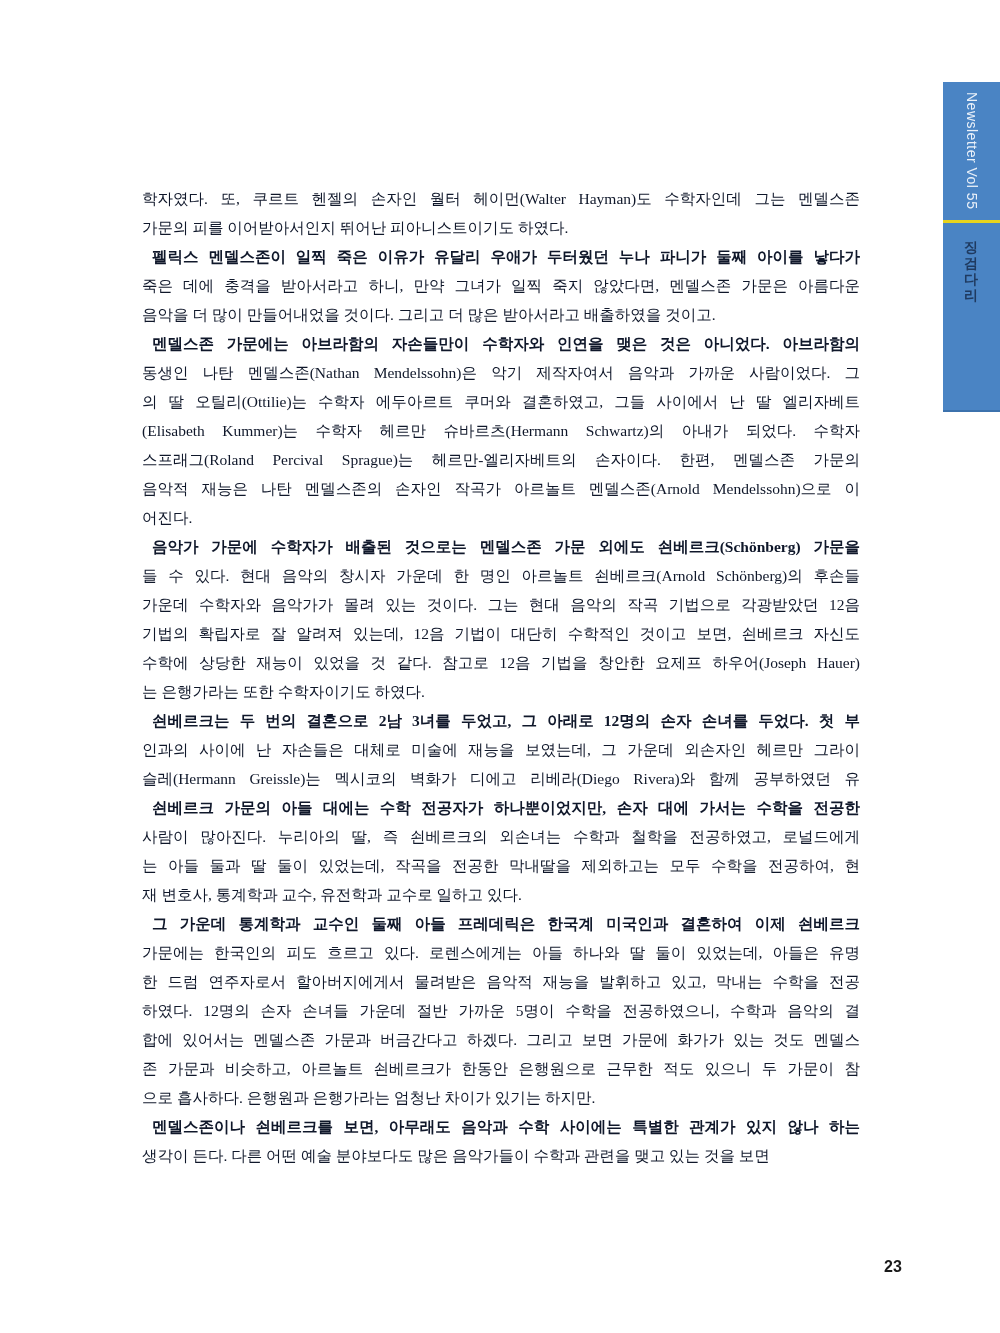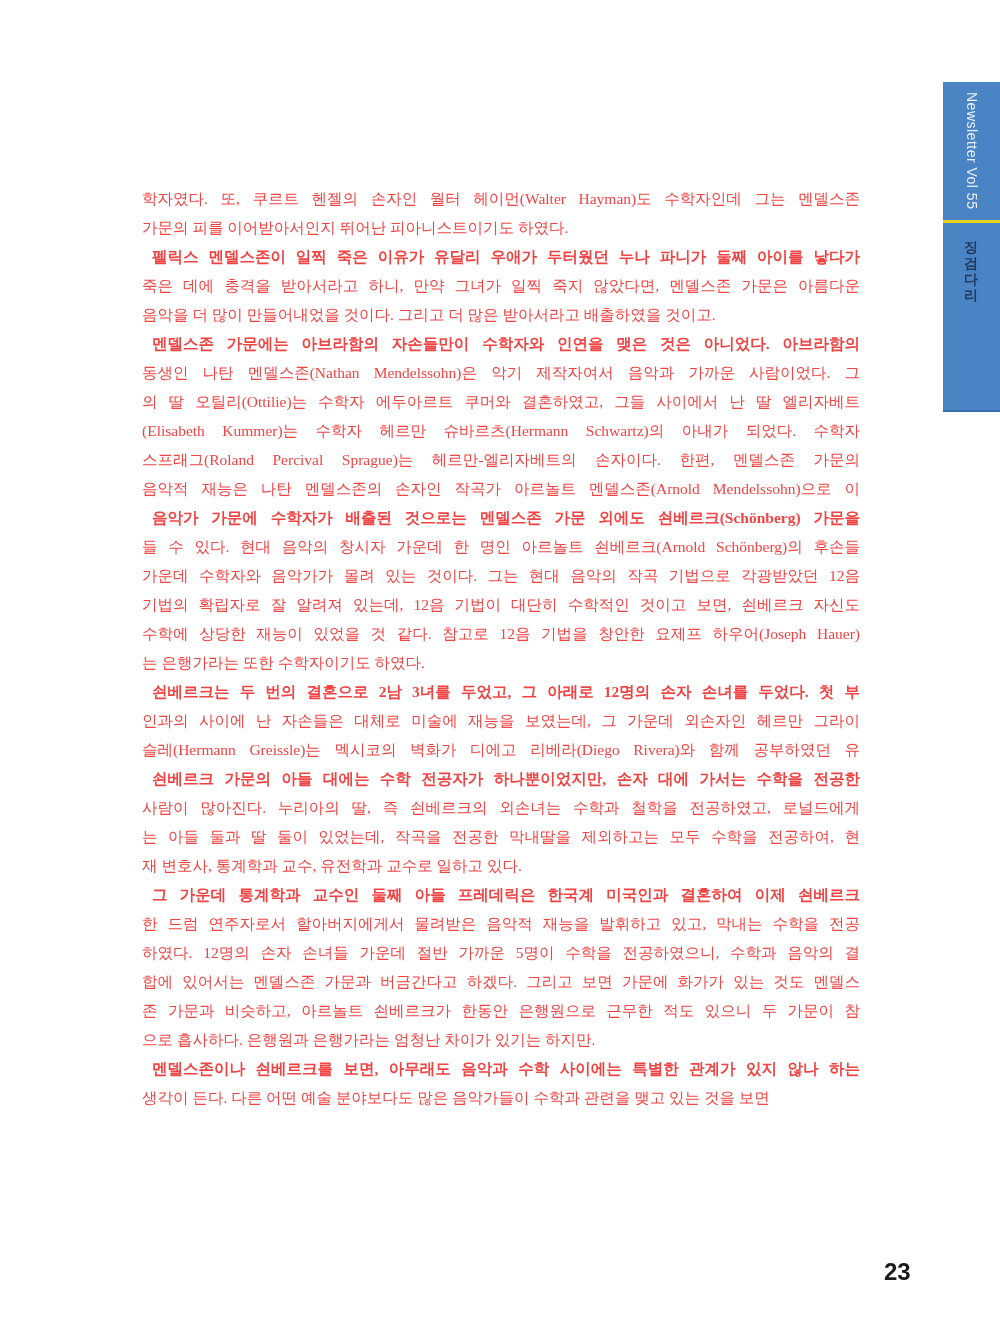--- a/index.html
+++ b/index.html
@@ -93,55 +93,57 @@
     font-weight: bold;
   }
 
   
   .page-number {
     position: absolute;
     left: 884px;
     top: 1258px;
     font-family: "Liberation Sans", "DejaVu Sans", sans-serif;
     font-weight: bold;
-    font-size: 24px;
+    font-size: 16px;
     color: #1a1a1a;
   }
 </style>
 </head>
 <body>
 
 <div class="page">
 
-  <div class="article" style="color: #ef4444;">
+  <div class="article" style="color: #0f172a;">
       <div class="line">학자였다. 또, 쿠르트 헨젤의 손자인 월터 헤이먼(Walter Hayman)도 수학자인데 그는 멘델스존</div>
       <div class="line last">가문의 피를 이어받아서인지 뛰어난 피아니스트이기도 하였다.</div>
       <div class="line indent">펠릭스 멘델스존이 일찍 죽은 이유가 유달리 우애가 두터웠던 누나 파니가 둘째 아이를 낳다가</div>
       <div class="line">죽은 데에 충격을 받아서라고 하니, 만약 그녀가 일찍 죽지 않았다면, 멘델스존 가문은 아름다운</div>
       <div class="line last">음악을 더 많이 만들어내었을 것이다. 그리고 더 많은 받아서라고 배출하였을 것이고.</div>
       <div class="line indent">멘델스존 가문에는 아브라함의 자손들만이 수학자와 인연을 맺은 것은 아니었다. 아브라함의</div>
       <div class="line">동생인 나탄 멘델스존(Nathan Mendelssohn)은 악기 제작자여서 음악과 가까운 사람이었다. 그</div>
       <div class="line">의 딸 오틸리(Ottilie)는 수학자 에두아르트 쿠머와 결혼하였고, 그들 사이에서 난 딸 엘리자베트</div>
       <div class="line">(Elisabeth Kummer)는 수학자 헤르만 슈바르츠(Hermann Schwartz)의 아내가 되었다. 수학자</div>
       <div class="line">스프래그(Roland Percival Sprague)는 헤르만-엘리자베트의 손자이다. 한편, 멘델스존 가문의</div>
       <div class="line">음악적 재능은 나탄 멘델스존의 손자인 작곡가 아르놀트 멘델스존(Arnold Mendelssohn)으로 이</div>
+      <div class="line last">어진다.</div>
       <div class="line indent">음악가 가문에 수학자가 배출된 것으로는 멘델스존 가문 외에도 쇤베르크(Schönberg) 가문을</div>
       <div class="line">들 수 있다. 현대 음악의 창시자 가운데 한 명인 아르놀트 쇤베르크(Arnold Schönberg)의 후손들</div>
       <div class="line">가운데 수학자와 음악가가 몰려 있는 것이다. 그는 현대 음악의 작곡 기법으로 각광받았던 12음</div>
       <div class="line">기법의 확립자로 잘 알려져 있는데, 12음 기법이 대단히 수학적인 것이고 보면, 쇤베르크 자신도</div>
       <div class="line">수학에 상당한 재능이 있었을 것 같다. 참고로 12음 기법을 창안한 요제프 하우어(Joseph Hauer)</div>
       <div class="line last">는 은행가라는 또한 수학자이기도 하였다.</div>
       <div class="line indent">쇤베르크는 두 번의 결혼으로 2남 3녀를 두었고, 그 아래로 12명의 손자 손녀를 두었다. 첫 부</div>
       <div class="line">인과의 사이에 난 자손들은 대체로 미술에 재능을 보였는데, 그 가운데 외손자인 헤르만 그라이</div>
       <div class="line">슬레(Hermann Greissle)는 멕시코의 벽화가 디에고 리베라(Diego Rivera)와 함께 공부하였던 유</div>
       <div class="line indent">쇤베르크 가문의 아들 대에는 수학 전공자가 하나뿐이었지만, 손자 대에 가서는 수학을 전공한</div>
       <div class="line">사람이 많아진다. 누리아의 딸, 즉 쇤베르크의 외손녀는 수학과 철학을 전공하였고, 로널드에게</div>
       <div class="line">는 아들 둘과 딸 둘이 있었는데, 작곡을 전공한 막내딸을 제외하고는 모두 수학을 전공하여, 현</div>
       <div class="line last">재 변호사, 통계학과 교수, 유전학과 교수로 일하고 있다.</div>
       <div class="line indent">그 가운데 통계학과 교수인 둘째 아들 프레데릭은 한국계 미국인과 결혼하여 이제 쇤베르크</div>
+      <div class="line">가문에는 한국인의 피도 흐르고 있다. 로렌스에게는 아들 하나와 딸 둘이 있었는데, 아들은 유명</div>
       <div class="line">한 드럼 연주자로서 할아버지에게서 물려받은 음악적 재능을 발휘하고 있고, 막내는 수학을 전공</div>
       <div class="line">하였다. 12명의 손자 손녀들 가운데 절반 가까운 5명이 수학을 전공하였으니, 수학과 음악의 결</div>
       <div class="line">합에 있어서는 멘델스존 가문과 버금간다고 하겠다. 그리고 보면 가문에 화가가 있는 것도 멘델스</div>
       <div class="line">존 가문과 비슷하고, 아르놀트 쇤베르크가 한동안 은행원으로 근무한 적도 있으니 두 가문이 참</div>
       <div class="line last">으로 흡사하다. 은행원과 은행가라는 엄청난 차이가 있기는 하지만.</div>
       <div class="line indent">멘델스존이나 쇤베르크를 보면, 아무래도 음악과 수학 사이에는 특별한 관계가 있지 않나 하는</div>
       <div class="line last">생각이 든다. 다른 어떤 예술 분야보다도 많은 음악가들이 수학과 관련을 맺고 있는 것을 보면</div>
     </div>
 
   <div class="side-tab" style="background: rgb(74, 132, 196);">

